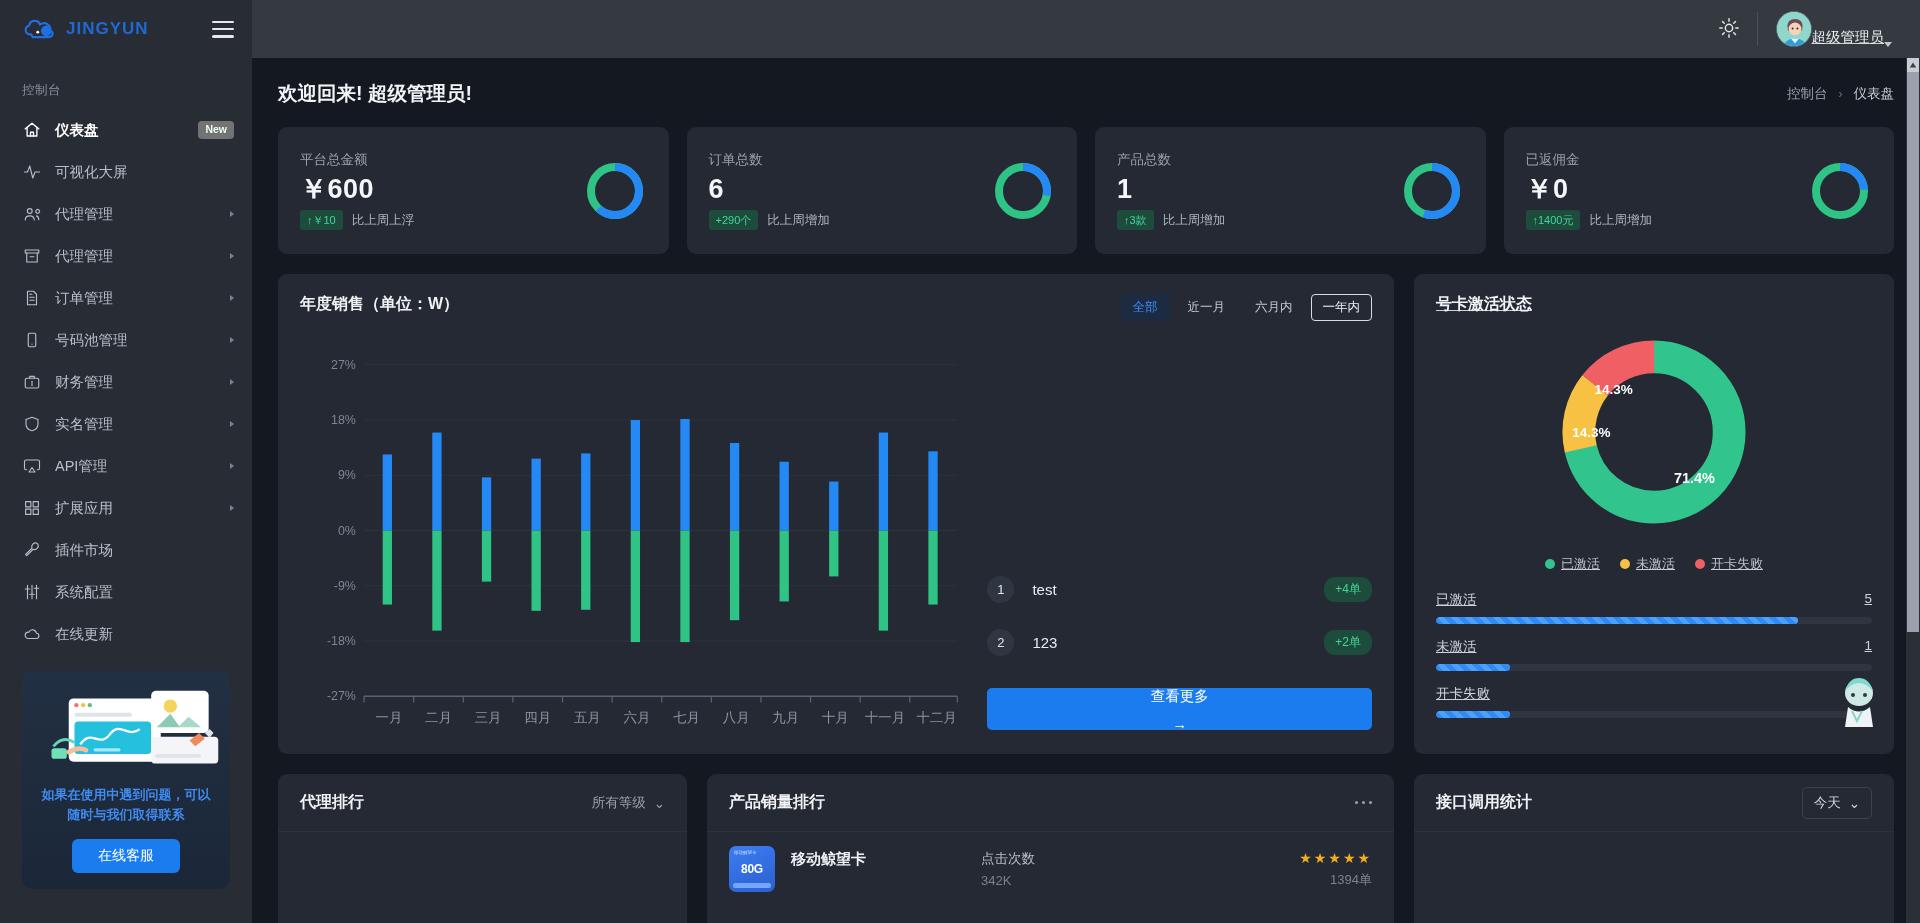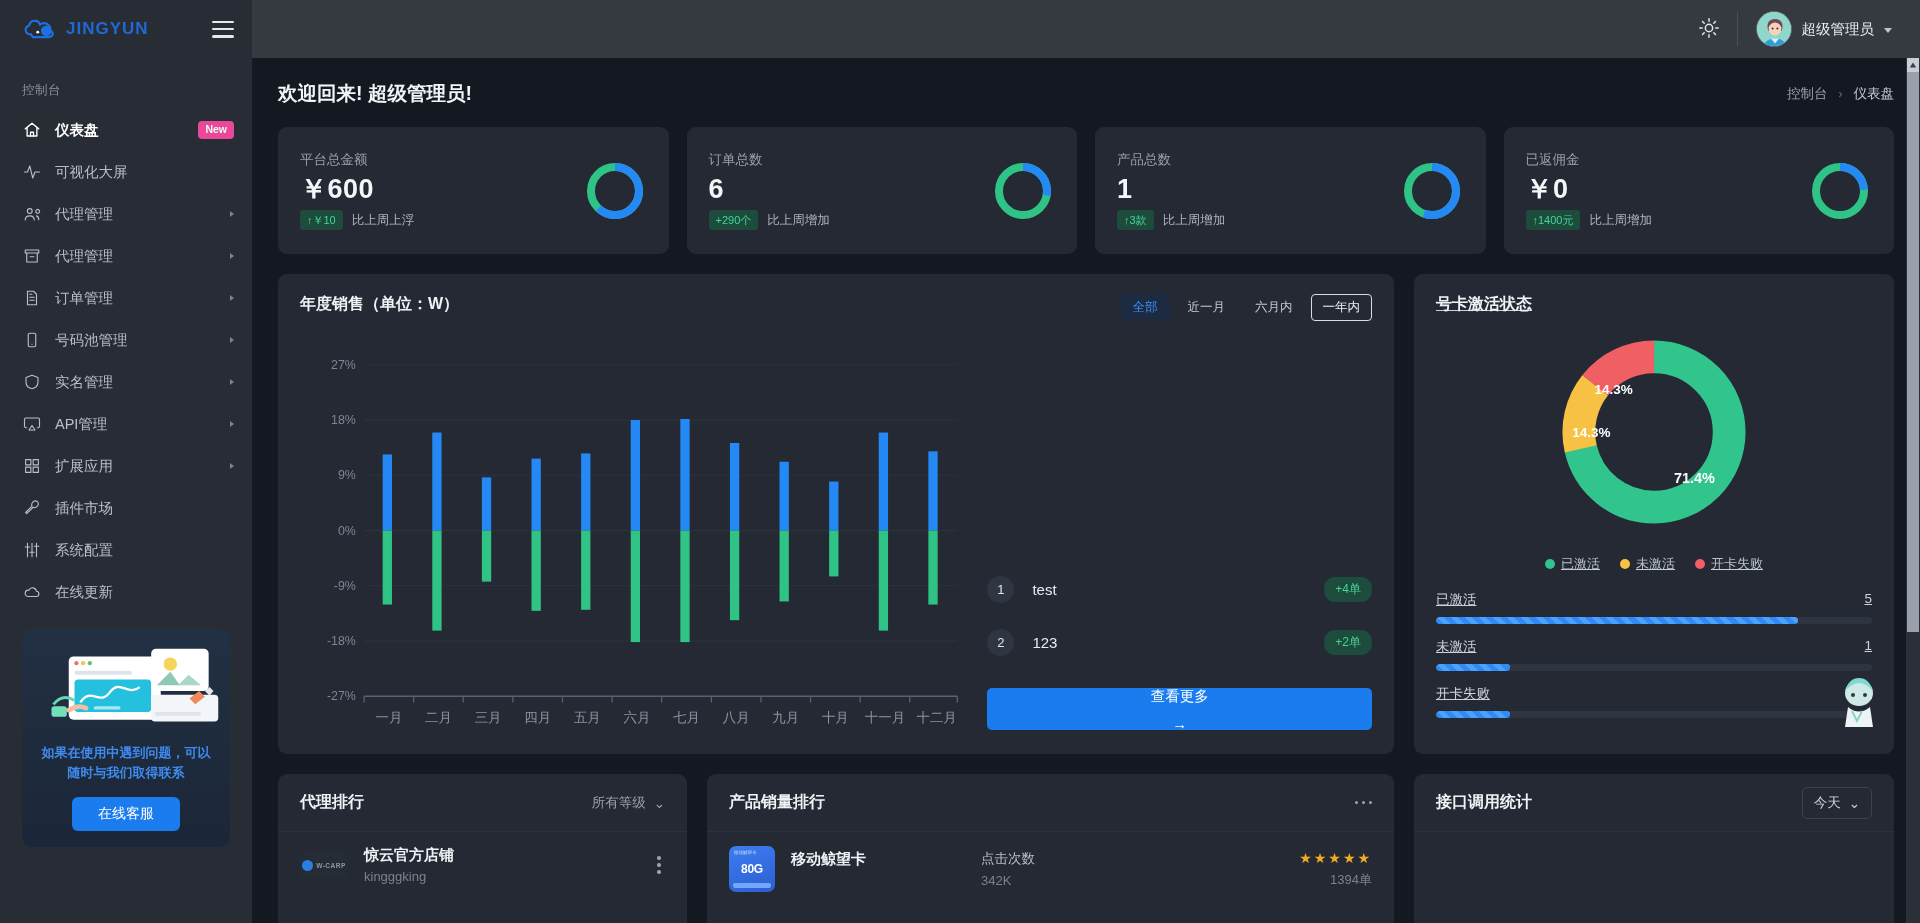--- a/index.html
+++ b/index.html
@@ -40,21 +40,21 @@
     height:42px; display:flex; align-items:center;
     padding:0 18px 0 22px; gap:14px; cursor:pointer;
     font-size:14.5px; color:#b9bfc9; position:relative;
   }
   .nav-item .ico { width:19px; height:19px; flex-shrink:0; display:flex; align-items:center; justify-content:center; }
   .nav-item .ico svg { width:18px; height:18px; stroke:#b9bfc9; fill:none; stroke-width:1.5; stroke-linecap:round; stroke-linejoin:round; }
   .nav-item .lbl { flex:1; white-space:nowrap; }
   .nav-item.active { color:#ffffff; font-weight:bold; }
   .nav-item.active .ico svg { stroke:#ffffff; stroke-width:1.8; }
   .badge-new {
-    background:#ec4899; color:#eafff5; font-size:10.5px; font-weight:bold;
+    background:#737373; color:#eafff5; font-size:10.5px; font-weight:bold;
     padding:2px 7px; border-radius:4px; line-height:1.25;
   }
   .chev {
     width:0; height:0; border-left:4.5px solid #7d848f;
     border-top:3.5px solid transparent; border-bottom:3.5px solid transparent;
   }
 
   .promo {
     margin:16px 22px 0 22px; border-radius:10px;
     background:linear-gradient(180deg,#223043 0%,#1b2738 100%);
@@ -77,21 +77,21 @@
   .topbar {
     height:58px; background:#343a40; display:flex; align-items:center;
     justify-content:flex-end; padding-right:22px; gap:0; flex-shrink:0;
   }
   .top-ico-btn {
     width:56px; height:58px; display:flex; align-items:center; justify-content:center;
     cursor:pointer;
   }
   .top-ico-btn svg { width:22px; height:22px; stroke:#e3e6ea; fill:none; stroke-width:1.6; stroke-linecap:round; }
   .topsep { width:1px; height:34px; background:#4a5058; }
-  .user-box { display:flex; align-items:center; gap:10px; padding:0 6px 0 18px; cursor:pointer; }
+  .user-box { display:flex; align-items:flex-end; padding:0 6px 0 18px; cursor:pointer;text-decoration:underline; }
   .avatar {
     width:36px; height:36px; border-radius:50%; overflow:hidden;
     border:1.5px solid #5b6370; flex-shrink:0; position:relative;
     background:#8ad3c8;
   }
   .user-name { font-size:14.5px; color:#eceff3; }
   .caret { width:0;height:0;border-top:5px solid #c0c6cf;border-left:4.5px solid transparent;border-right:4.5px solid transparent;margin-top:2px; }
 
   .content { flex:1; overflow:hidden; padding:0 0 0 0; position:relative; background:#141821; }
   .content-inner { padding:22px 26px 0 26px; }
@@ -310,20 +310,31 @@
       <span class="ico">
           <svg viewBox="0 0 24 24">
             <rect x="7" y="3" width="10" height="18" rx="2"></rect>
             <circle cx="12" cy="17.5" r=".8" fill="#b9bfc9" stroke="none"></circle>
           </svg>
         </span>
       <span class="lbl">号码池管理</span>
       <span class="chev"></span>
     </div>
 
+    <div class="nav-item">
+      <span class="ico">
+          <svg viewBox="0 0 24 24">
+            <rect x="3" y="7" width="18" height="13" rx="2"></rect>
+            <path d="M9 7V4.5h6V7"></path>
+            <path d="M12 11v6"></path>
+          </svg>
+        </span>
+      <span class="lbl">财务管理</span>
+      <span class="chev"></span>
+    </div>
 
     <div class="nav-item">
       <span class="ico">
           <svg viewBox="0 0 24 24">
             <path d="M12 3l8 3v6c0 5-3.6 8-8 9-4.4-1-8-4-8-9V6z"></path>
           </svg>
         </span>
       <span class="lbl">实名管理</span>
       <span class="chev"></span>
     </div>
@@ -707,35 +718,20 @@
       <div class="bottom-row">
 
         <section class="panel bp bp1">
           <div class="bp-head">
             <span class="bp-title">代理排行</span>
             <span class="sel">
               <span>所有等级</span>
               <span>⌄</span>
             </span>
           </div>
-          <div class="list-row">
-            <span class="shop-logo">
-              <i class="bubble"></i>
-                <span class="tiny">W-CARP</span>
-            </span>
-            <span class="row-main">
-              <div class="row-name">惊云官方店铺</div>
-              <div class="row-sub">kingggking</div>
-            </span>
-            <span class="vdots">
-                <i></i>
-                <i></i>
-                <i></i>
-              </span>
-          </div>
         </section>
 
         <section class="panel bp bp2">
           <div class="bp-head">
             <span class="bp-title">产品销量排行</span>
             <span class="dots3">
                 <i></i>
                 <i></i>
                 <i></i>
               </span>

